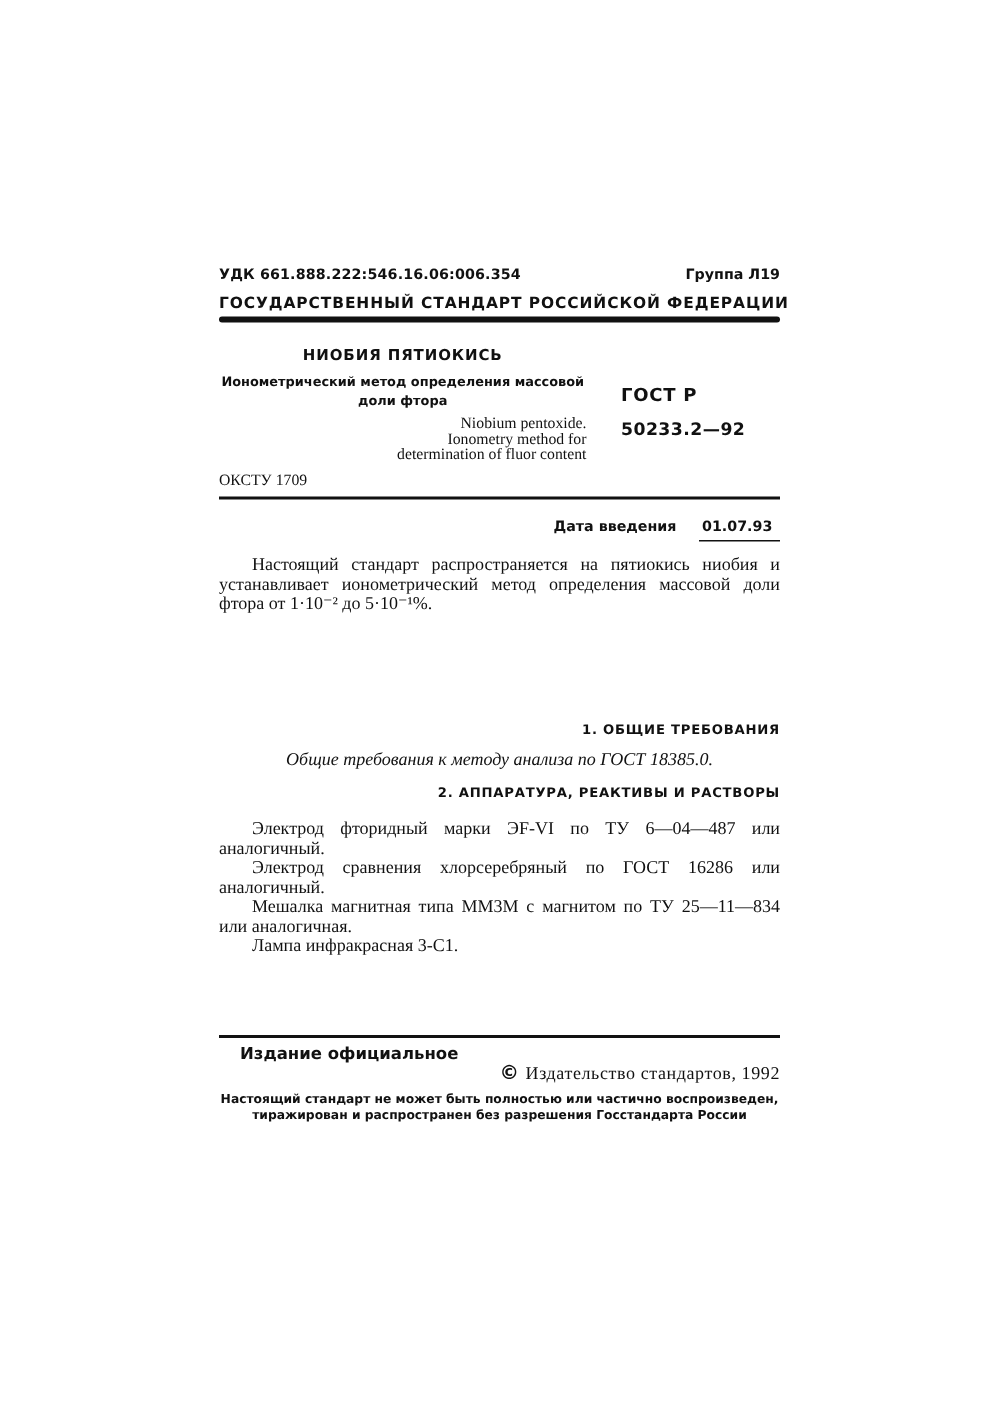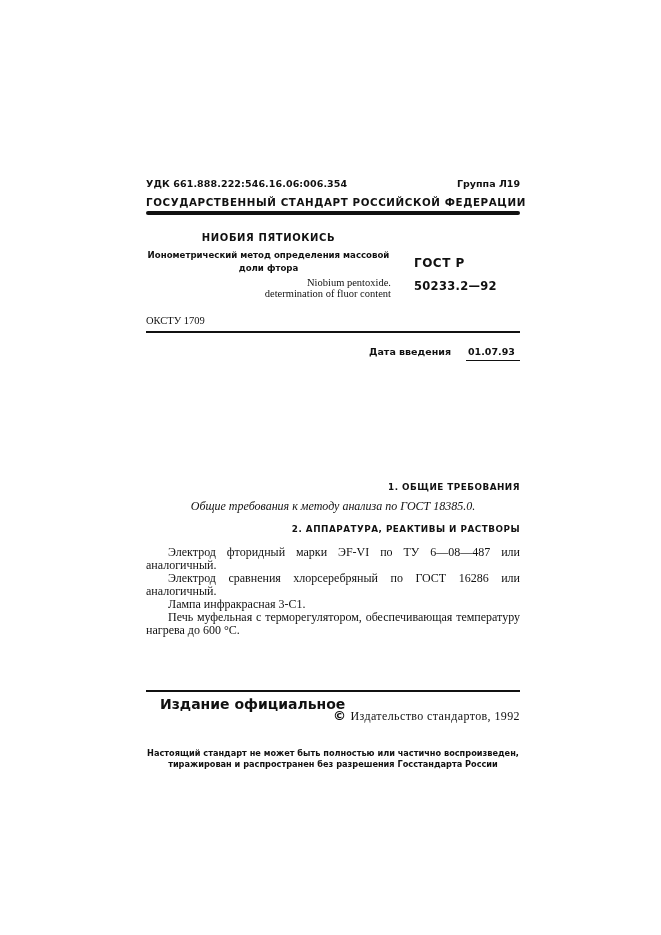--- a/index.html
+++ b/index.html
@@ -26,62 +26,64 @@
   .date-underline { left: 320px; top: 360px; width: 54px; height: 1px; background: #111; }
   .body-text { position: absolute; left: 0; width: 374px; font-size: 12px; line-height: 13px; text-align: justify; }
   .body-text p { margin: 0; text-indent: 22px; }
   .intro { top: 370px; }
   .section-heading { left: 0; width: 374px; text-align: right; font-size: 8.8px; letter-spacing: 0.5px; }
   .h1 { top: 482px; }
   .general { left: 0; width: 374px; text-align: center; top: 499px; font-size: 12px; font-style: italic; }
   .h2 { top: 524px; }
   .equipment { top: 546px; }
   .rule-bottom { left: 0; top: 690px; width: 374px; height: 1.5px; background: #111; }
-  .official { left: 0; top: 696px; font-size: 14px; padding-left: 14px; }
+  .official { left: 0; top: 696px; font-size: 11px; padding-left: 14px; }
   .copyright { right: 0; top: 708px; font-size: 12px; letter-spacing: 0.4px; }
   .copyright-icon { font-family: "DejaVu Sans", sans-serif; font-weight: bold; font-size: 13px; margin-right: 4px; }
-  .notice { left: -6px; width: 386px; text-align: center; top: 727px; font-size: 8.2px; line-height: 11px; white-space: normal; margin-top: 21px; }
+  .notice { left: -6px; width: 386px; text-align: center; top: 727px; font-size: 8.2px; line-height: 11px; white-space: normal; }
 </style>
 </head>
 <body>
 
 <div class="page">
 
   <div class="abs udk bold-sans">УДК 661.888.222:546.16.06:006.354</div>
   <div class="abs group bold-sans">Группа Л19</div>
   <div class="abs state-title bold-sans">ГОСУДАРСТВЕННЫЙ СТАНДАРТ РОССИЙСКОЙ ФЕДЕРАЦИИ</div>
   <div class="abs rule-thick"></div>
 
   <div class="abs title bold-sans">НИОБИЯ ПЯТИОКИСЬ</div>
   <div class="abs subtitle bold-sans">Ионометрический метод определения массовой доли фтора</div>
   <div class="abs en-title">
     <div>Niobium pentoxide.</div>
+    <div>Ionometry method for</div>
     <div>determination of fluor content</div>
   </div>
   <div class="abs gost-label bold-sans">ГОСТ Р</div>
   <div class="abs gost-number bold-sans">50233.2—92</div>
   <div class="abs okstu">ОКСТУ 1709</div>
   <div class="abs rule-mid"></div>
 
   <div class="abs date-label bold-sans">Дата введения</div>
   <div class="abs date-value bold-sans">01.07.93</div>
   <div class="abs date-underline"></div>
 
   <div class="body-text intro">
+    <p>Настоящий стандарт распространяется на пятиокись ниобия и устанавливает ионометрический метод определения массовой доли фтора от 1·10⁻² до 5·10⁻¹%.</p>
   </div>
 
   <div class="abs section-heading h1 bold-sans">1. ОБЩИЕ ТРЕБОВАНИЯ</div>
   <div class="abs general">Общие требования к методу анализа по ГОСТ 18385.0.</div>
 
   <div class="abs section-heading h2 bold-sans">2. АППАРАТУРА, РЕАКТИВЫ И РАСТВОРЫ</div>
   <div class="body-text equipment">
-    <p>Электрод фторидный марки ЭF-VI по ТУ 6—08—487 или аналогичный.</p>
+    <p>Электрод фторидный марки ЭF-VI по ТУ 6—04—487 или аналогичный.</p>
     <p>Электрод сравнения хлорсеребряный по ГОСТ 16286 или аналогичный.</p>
+    <p>Мешалка магнитная типа ММ3М с магнитом по ТУ 25—11—834 или аналогичная.</p>
     <p>Лампа инфракрасная 3-С1.</p>
-    <p>Печь муфельная с терморегулятором, обеспечивающая температуру нагрева до 600 °С.</p>
   </div>
 
   <div class="abs rule-bottom"></div>
   <div class="abs official bold-sans">Издание официальное</div>
   <div class="abs copyright">
     <span class="copyright-icon">©</span><span>Издательство стандартов, 1992</span>
   </div>
   <div class="abs notice bold-sans">Настоящий стандарт не может быть полностью или частично воспроизведен, тиражирован и распространен без разрешения Госстандарта России</div>
 
 </div>

